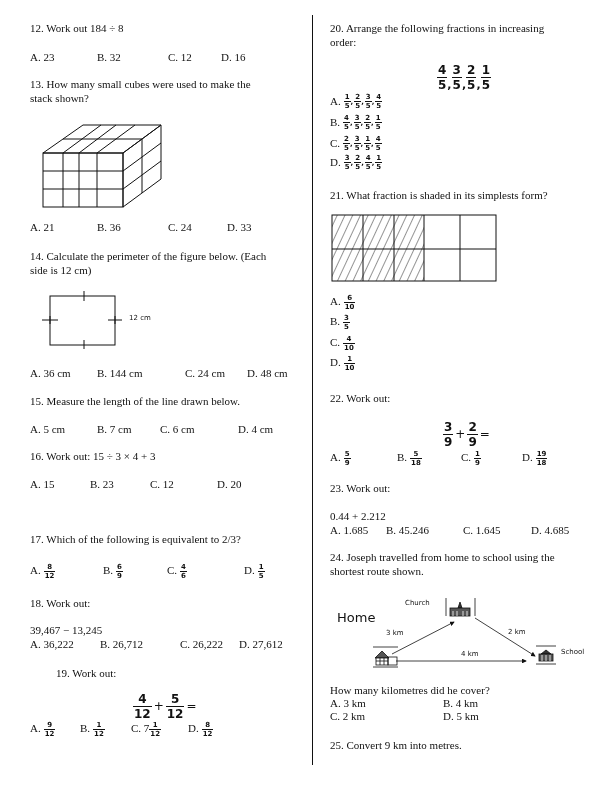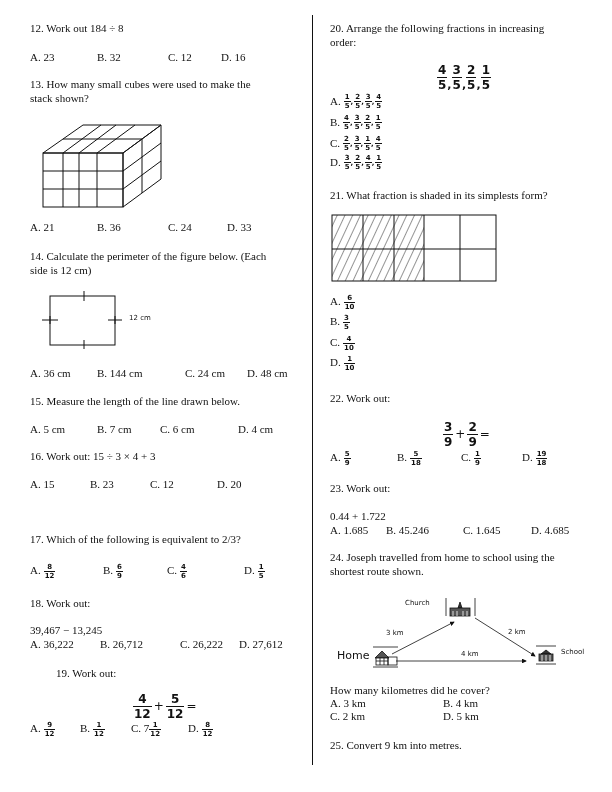--- a/index.html
+++ b/index.html
@@ -349,21 +349,21 @@
     </span>
 </div>
 <div class="opt" style="left:522px;top:450px;">
   <span>D.</span><span class="frac">
       <span class="num">19</span>
       <span class="den">18</span>
     </span>
 </div>
 
 <div class="abs" style="left:330px;top:482px;">23. Work out:</div>
-<div class="abs" style="left:330px;top:510px;">0.44 + 1.722</div>
+<div class="abs" style="left:330px;top:510px;">0.44 + 2.212</div>
 <div class="opt" style="left:330px;top:524px;">A. 1.685</div>
 <div class="opt" style="left:386px;top:524px;">B. 45.246</div>
 <div class="opt" style="left:463px;top:524px;">C. 1.645</div>
 <div class="opt" style="left:531px;top:524px;">D. 4.685</div>
 
 <div class="abs" style="left:330px;top:551px;">24. Joseph travelled from home to school using the</div>
 <div class="abs" style="left:330px;top:565px;">shortest route shown.</div>
 
 <svg style="left:330px;top:590px;" width="270" height="80" viewBox="0 0 270 80">
   <defs>
@@ -401,21 +401,21 @@
   <g fill="none" stroke="#111" stroke-width="0.8">
     <line x1="206" y1="56" x2="226" y2="56"></line>
     <polygon points="211,64 216,60 221,64" fill="#333"></polygon>
     <rect x="209" y="64" width="14" height="7" fill="#555"></rect>
     <line x1="212" y1="65" x2="212" y2="71" stroke="#fff"></line>
     <line x1="216" y1="65" x2="216" y2="71" stroke="#fff"></line>
     <line x1="220" y1="65" x2="220" y2="71" stroke="#fff"></line>
     <line x1="206" y1="74" x2="226" y2="74"></line>
   </g>
 </svg>
-<div class="abs sans" style="left:337px;top:649px;font-size:11px;">Home</div>
+<div class="abs sans" style="left:337px;top:611px;font-size:13px;">Home</div>
 <div class="abs sans" style="left:405px;top:597px;font-size:7px;">Church</div>
 <div class="abs sans" style="left:561px;top:646px;font-size:7px;">School</div>
 <div class="abs sans" style="left:386px;top:627px;font-size:7px;text-align:right;">3 km</div>
 <div class="abs sans" style="left:508px;top:626px;font-size:7px;">2 km</div>
 <div class="abs sans" style="left:461px;top:648px;font-size:7px;">4 km</div>
 
 <div class="abs" style="left:330px;top:684px;">How many kilometres did he cover?</div>
 <div class="opt" style="left:330px;top:697px;">A. 3 km</div>
 <div class="opt" style="left:443px;top:697px;">B. 4 km</div>
 <div class="opt" style="left:330px;top:710px;">C. 2 km</div>

